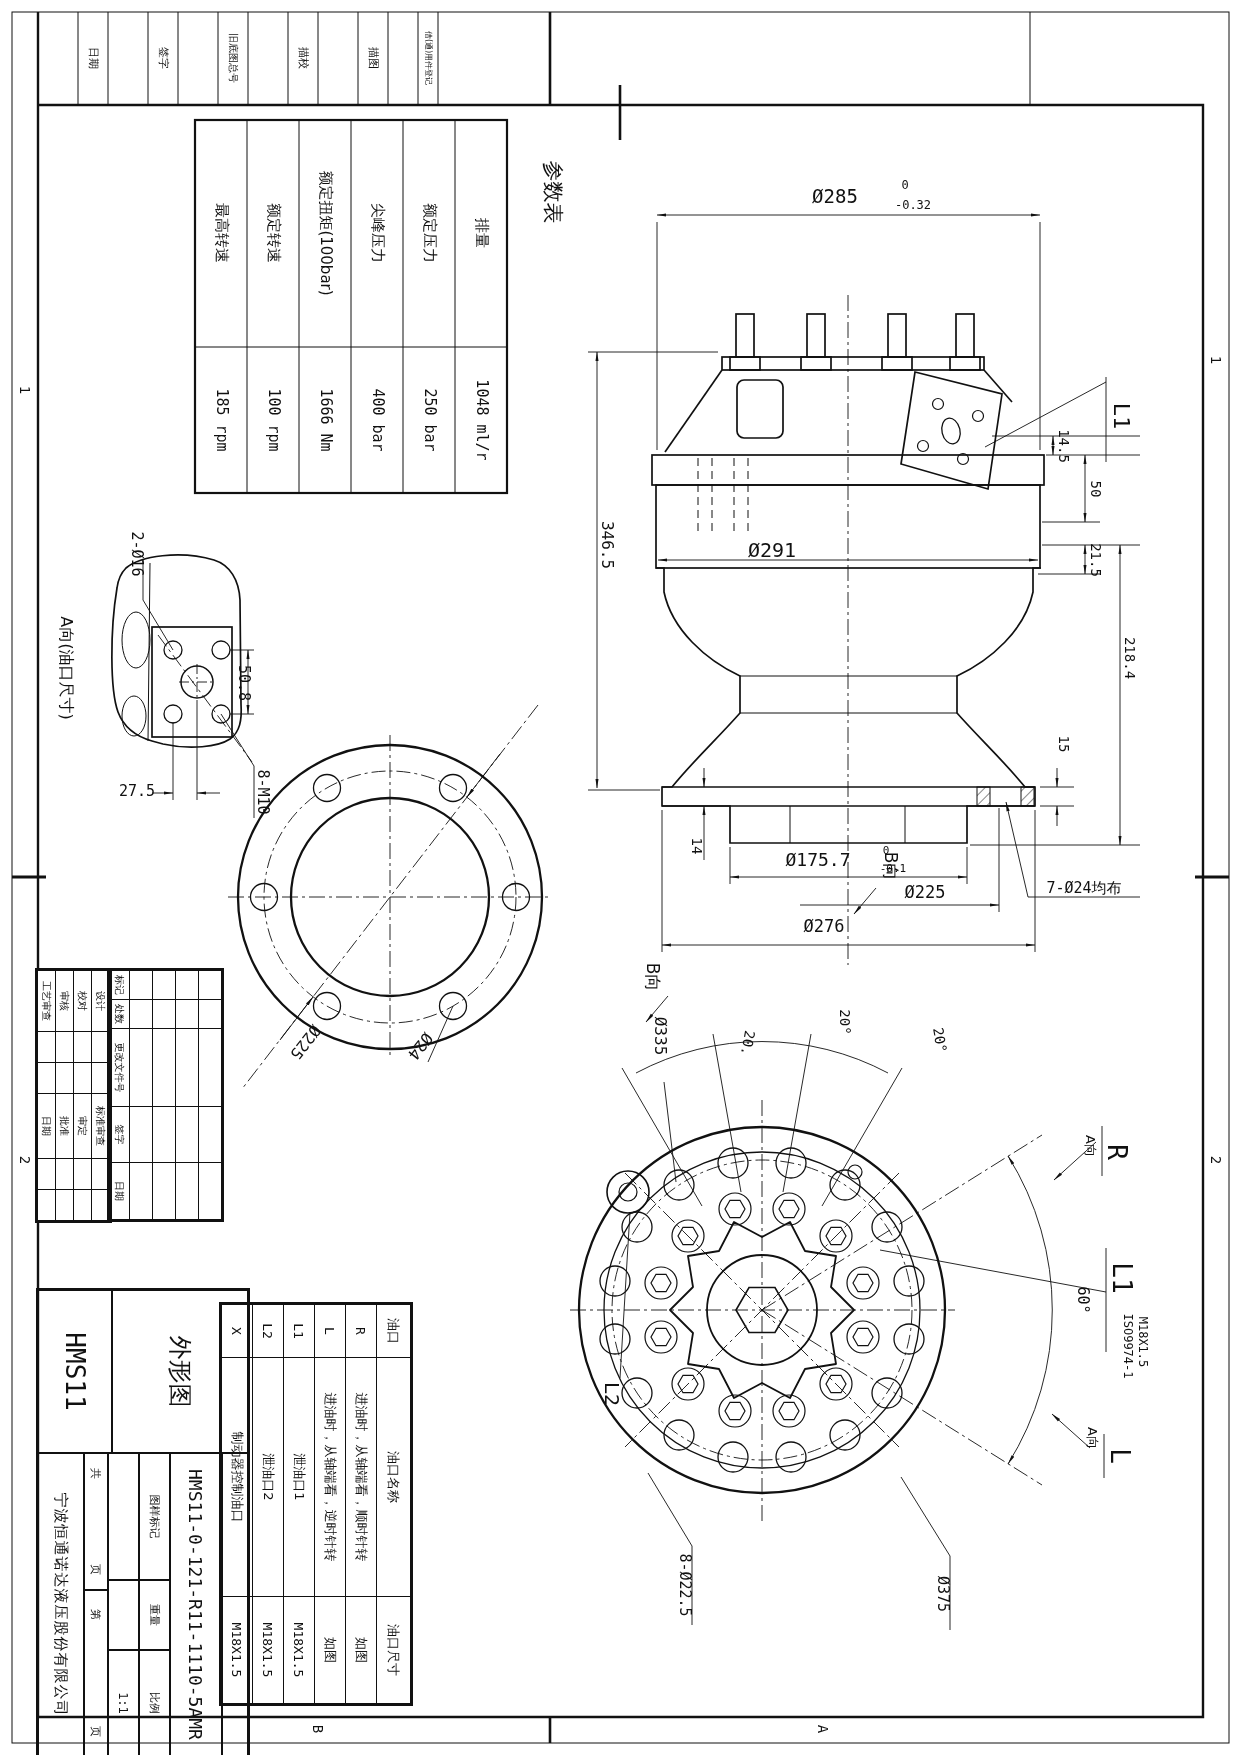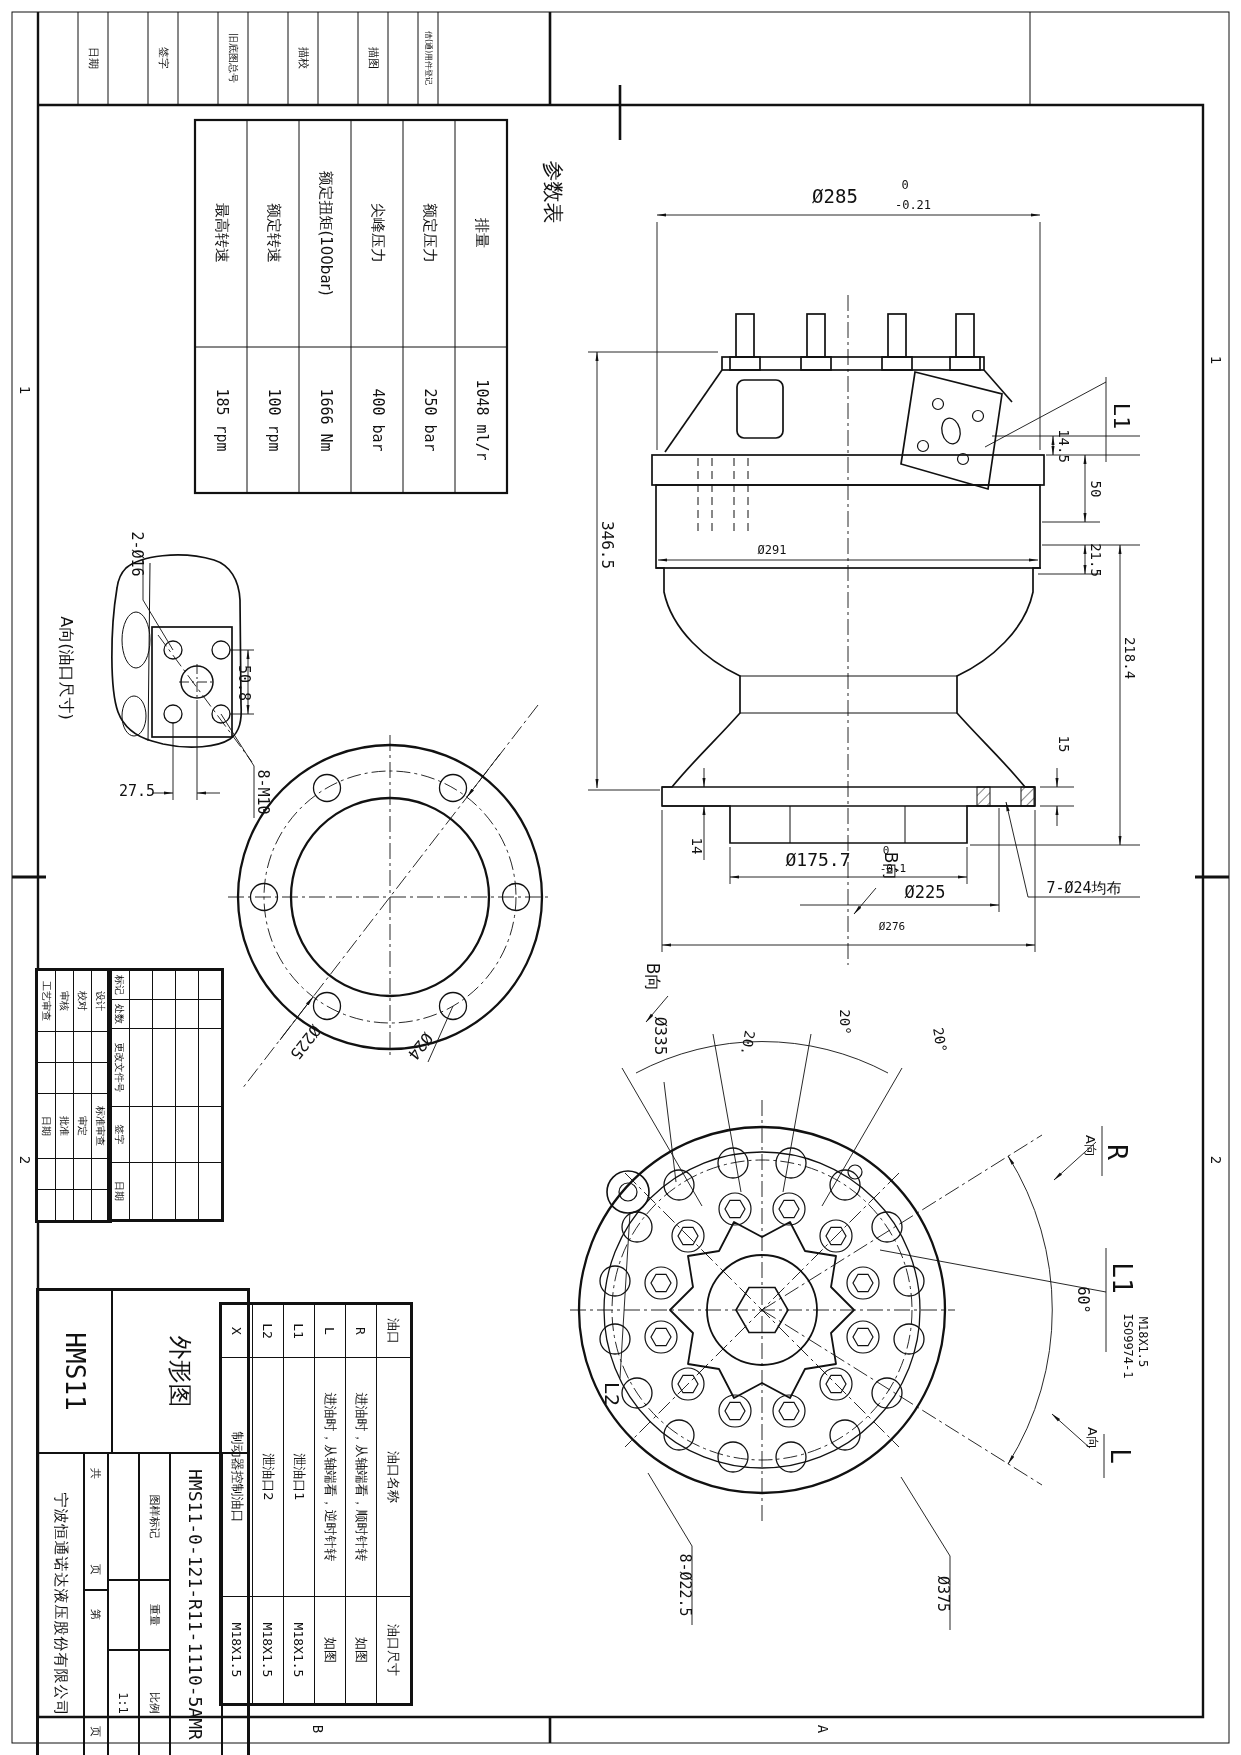--- a/index.html
+++ b/index.html
@@ -308,35 +308,35 @@
 <div class="t r" style="left:221px;top:233px;font-size:15px">最高转速</div>
 <div class="t r m" style="left:481px;top:420px;font-size:15px">1048 ml/r</div>
 <div class="t r m" style="left:429px;top:420px;font-size:15px">250 bar</div>
 <div class="t r m" style="left:377px;top:420px;font-size:15px">400 bar</div>
 <div class="t r m" style="left:325px;top:420px;font-size:15px">1666 Nm</div>
 <div class="t r m" style="left:273px;top:420px;font-size:15px">100 rpm</div>
 <div class="t r m" style="left:221px;top:420px;font-size:15px">185 rpm</div>
 
 <div class="t m" style="left:835px;top:196px;font-size:19px">Ø285</div>
 <div class="t m" style="left:905px;top:185px;font-size:12px">0</div>
-<div class="t m" style="left:913px;top:205px;font-size:12px">-0.21</div>
+<div class="t m" style="left:913px;top:205px;font-size:12px">-0.32</div>
 <div class="t r m" style="left:607px;top:545px;font-size:16px">346.5</div>
-<div class="t m" style="left:772px;top:550px;font-size:12px">Ø291</div>
+<div class="t m" style="left:772px;top:550px;font-size:20px">Ø291</div>
 <div class="t r m" style="left:1121px;top:416px;font-size:22px">L1</div>
 <div class="t r m" style="left:1064px;top:446px;font-size:14px">14.5</div>
 <div class="t r m" style="left:1096px;top:489px;font-size:14px">50</div>
 <div class="t r m" style="left:1096px;top:560px;font-size:14px">21.5</div>
 <div class="t r m" style="left:1130px;top:658px;font-size:14px">218.4</div>
 <div class="t r m" style="left:1064px;top:744px;font-size:14px">15</div>
 <div class="t r m" style="left:697px;top:846px;font-size:14px">14</div>
 <div class="t m" style="left:818px;top:860px;font-size:18px">Ø175.7</div>
 <div class="t m" style="left:886px;top:850px;font-size:11px">0</div>
 <div class="t m" style="left:893px;top:868px;font-size:11px">-0.1</div>
 <div class="t m" style="left:925px;top:892px;font-size:17px">Ø225</div>
-<div class="t m" style="left:892px;top:926px;font-size:11px">Ø276</div>
+<div class="t m" style="left:824px;top:926px;font-size:17px">Ø276</div>
 <div class="t m" style="left:1084px;top:888px;font-size:15px">7-Ø24均布</div>
 <div class="t r" style="left:652px;top:977px;font-size:17px">B向</div>
 <div class="t r" style="left:890px;top:866px;font-size:17px">B向</div>
 
 <div class="t r" style="left:66px;top:668px;font-size:16px">A向(油口尺寸)</div>
 <div class="t r m" style="left:136px;top:554px;font-size:15px">2-Ø16</div>
 <div class="t r m" style="left:243px;top:683px;font-size:15px">50.8</div>
 <div class="t m" style="left:137px;top:791px;font-size:15px">27.5</div>
 <div class="t r m" style="left:262px;top:792px;font-size:15px">8-M10</div>
 

